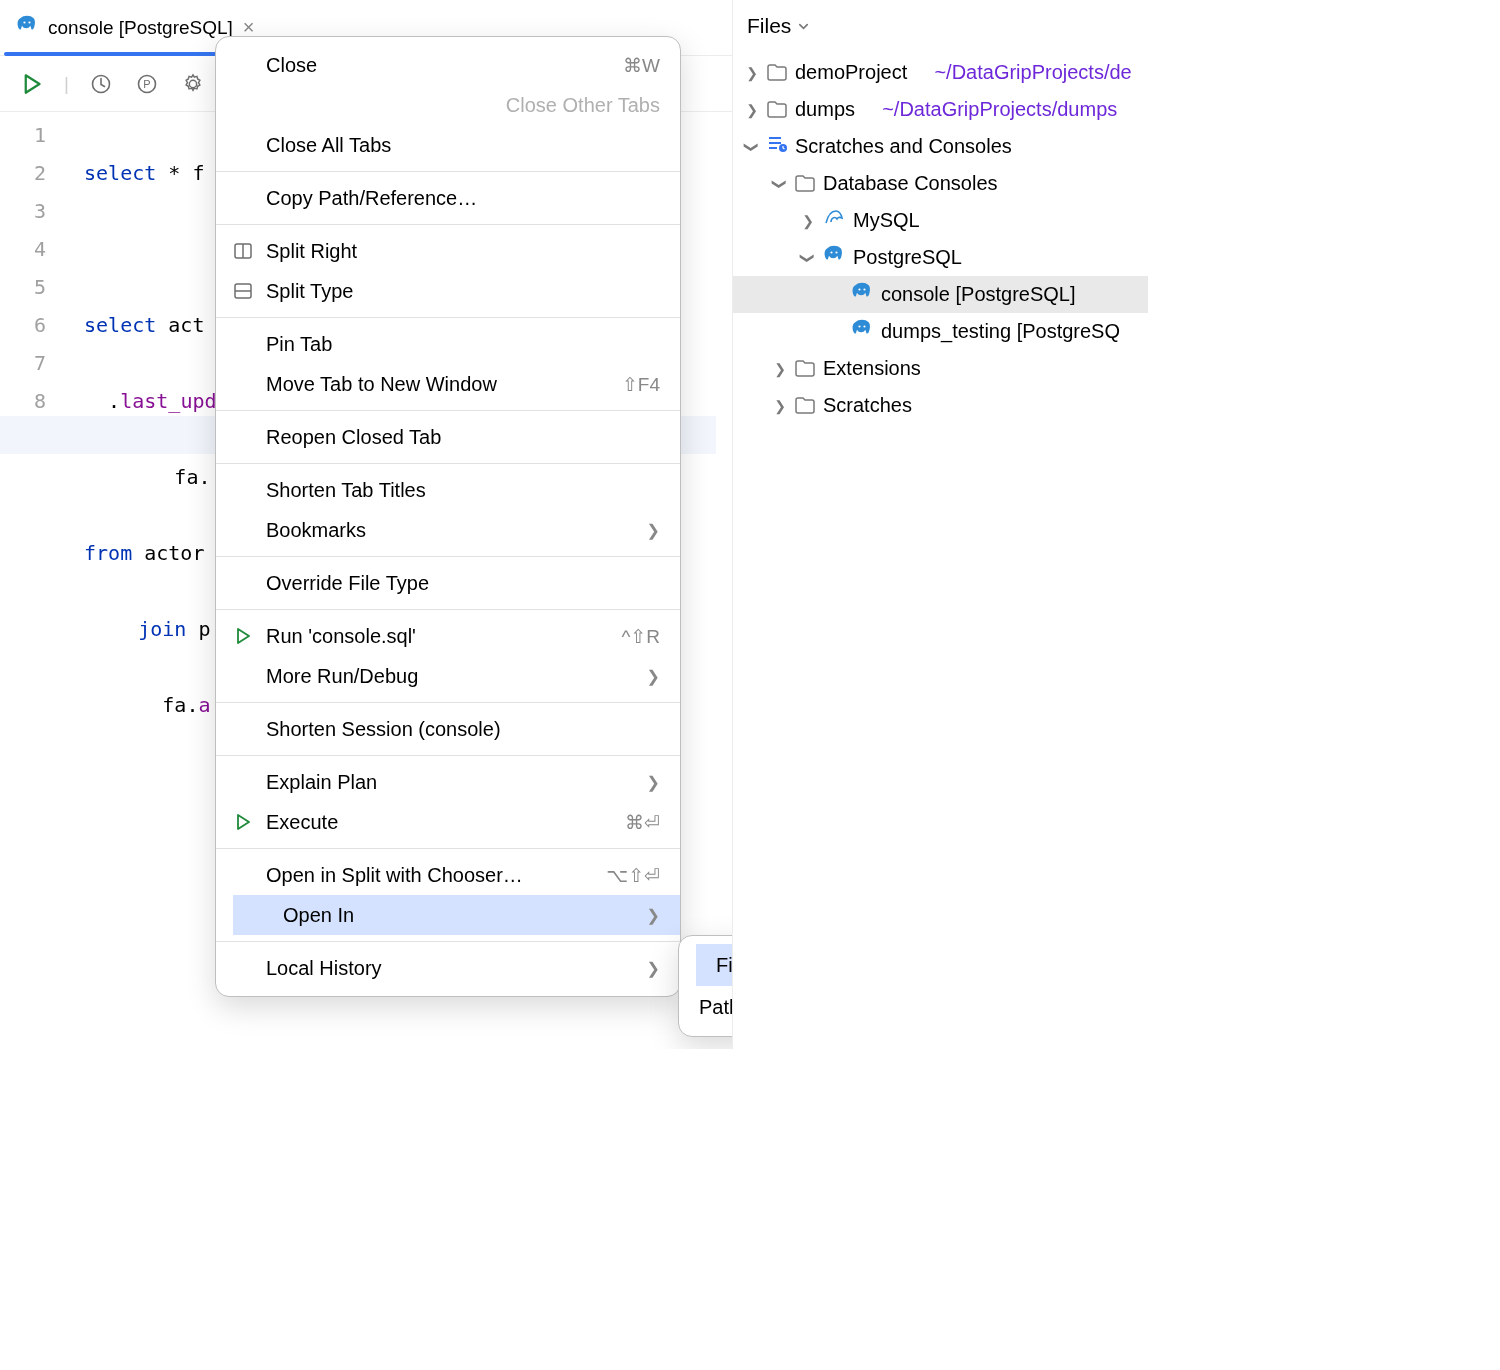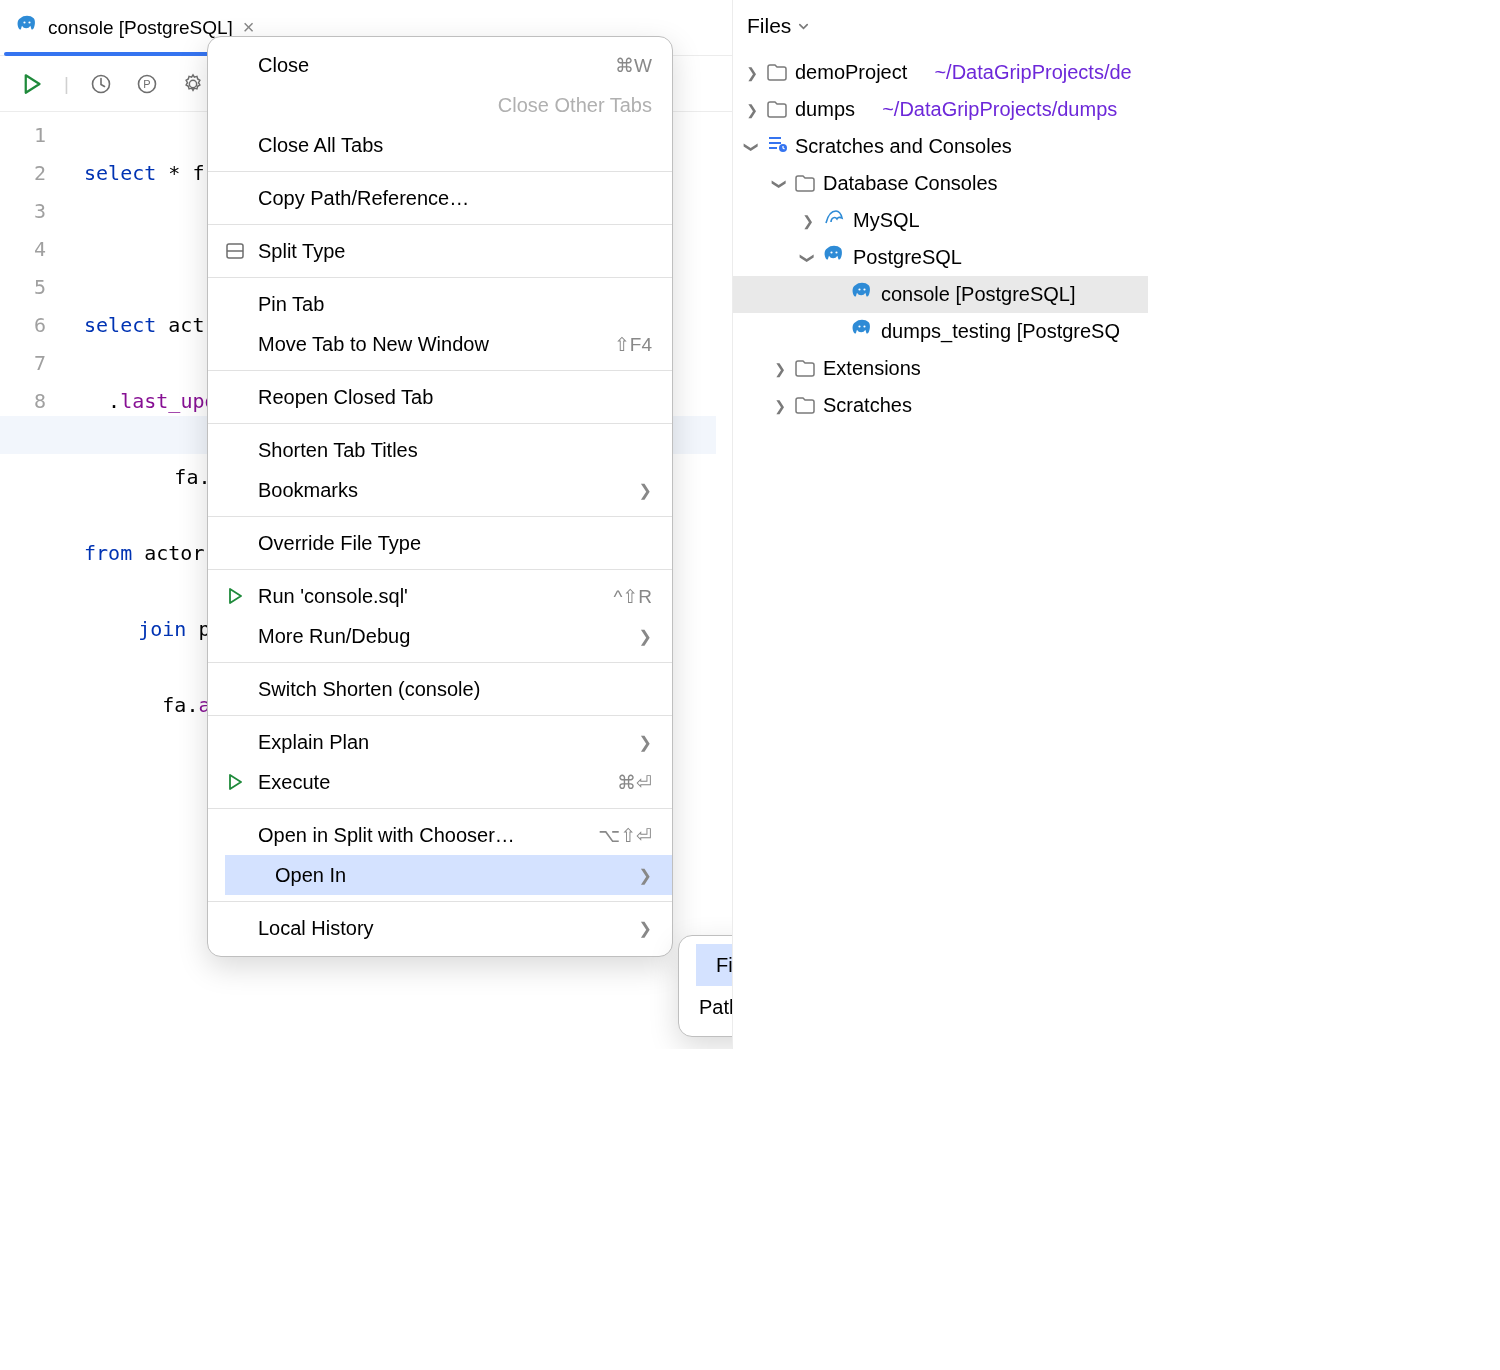--- a/index.html
+++ b/index.html
@@ -115,21 +115,21 @@
   
   .menu, .submenu {
     position: absolute;
     background: #fff;
     border: 1px solid #bfbfbf;
     border-radius: 14px;
     box-shadow: 0 10px 30px rgba(0,0,0,.15);
     padding: 8px 0;
   }
   .menu {
-    left: 207px;
+    left: 215px;
     top: 36px;
     width: 466px;
   }
   .menu-item {
     display: flex;
     align-items: center;
     padding: 6px 20px 6px 50px;
     font-size: 20px;
     position: relative;
     height: 40px;
@@ -314,20 +314,29 @@
   </div>
   <div class="menu-sep"></div>
   <div class="menu-item">
     <span>Copy Path/Reference…</span>
   </div>
   <div class="menu-sep"></div>
   <div class="menu-item">
     <span class="menu-icon">
       <svg width="18" height="16" viewBox="0 0 18 16">
           <rect x="1" y="1" width="16" height="14" rx="2" fill="none" stroke="#6e6e6e" stroke-width="1.5"></rect>
+          <line x1="9" y1="1" x2="9" y2="15" stroke="#6e6e6e" stroke-width="1.5"></line>
+        </svg>
+    </span>
+    <span>Split Right</span>
+  </div>
+  <div class="menu-item">
+    <span class="menu-icon">
+      <svg width="18" height="16" viewBox="0 0 18 16">
+          <rect x="1" y="1" width="16" height="14" rx="2" fill="none" stroke="#6e6e6e" stroke-width="1.5"></rect>
           <line x1="1" y1="8" x2="17" y2="8" stroke="#6e6e6e" stroke-width="1.5"></line>
         </svg>
     </span>
     <span>Split Type</span>
   </div>
   <div class="menu-sep"></div>
   <div class="menu-item">
       <span>Pin Tab</span>
     </div>
   <div class="menu-item">
@@ -359,21 +368,21 @@
     </span>
     <span>Run 'console.sql'</span>
       <span class="shortcut">^⇧R</span>
   </div>
   <div class="menu-item">
     <span>More Run/Debug</span>
       <span class="sub-arrow">❯</span>
   </div>
   <div class="menu-sep"></div>
   <div class="menu-item">
-      <span>Switch Shorten (console)</span>
+      <span>Shorten Session (console)</span>
     </div>
   <div class="menu-sep"></div>
   <div class="menu-item">
     <span>Explain Plan</span>
       <span class="sub-arrow">❯</span>
   </div>
   <div class="menu-item">
     <span class="menu-icon green">
       <svg width="14" height="16" viewBox="0 0 14 16">
           <path d="M2 1l11 7-11 7z" fill="none" stroke="#1f8a3b" stroke-width="1.8" stroke-linejoin="round"></path>

